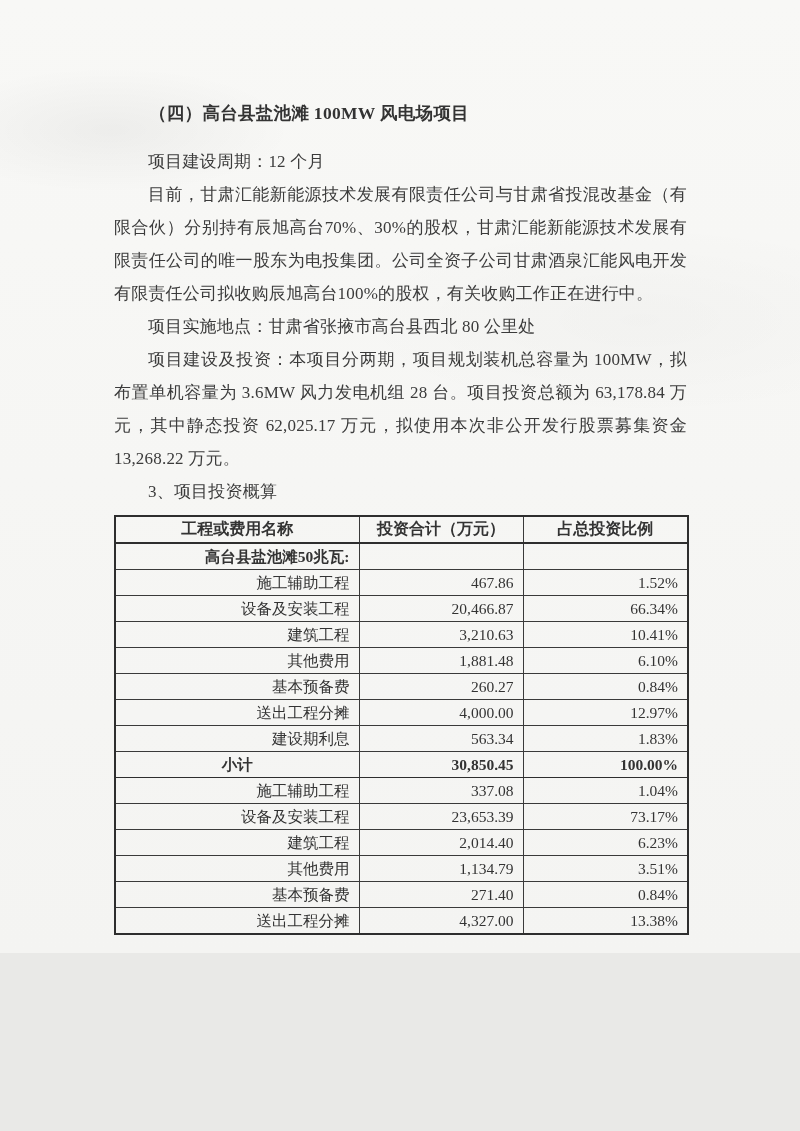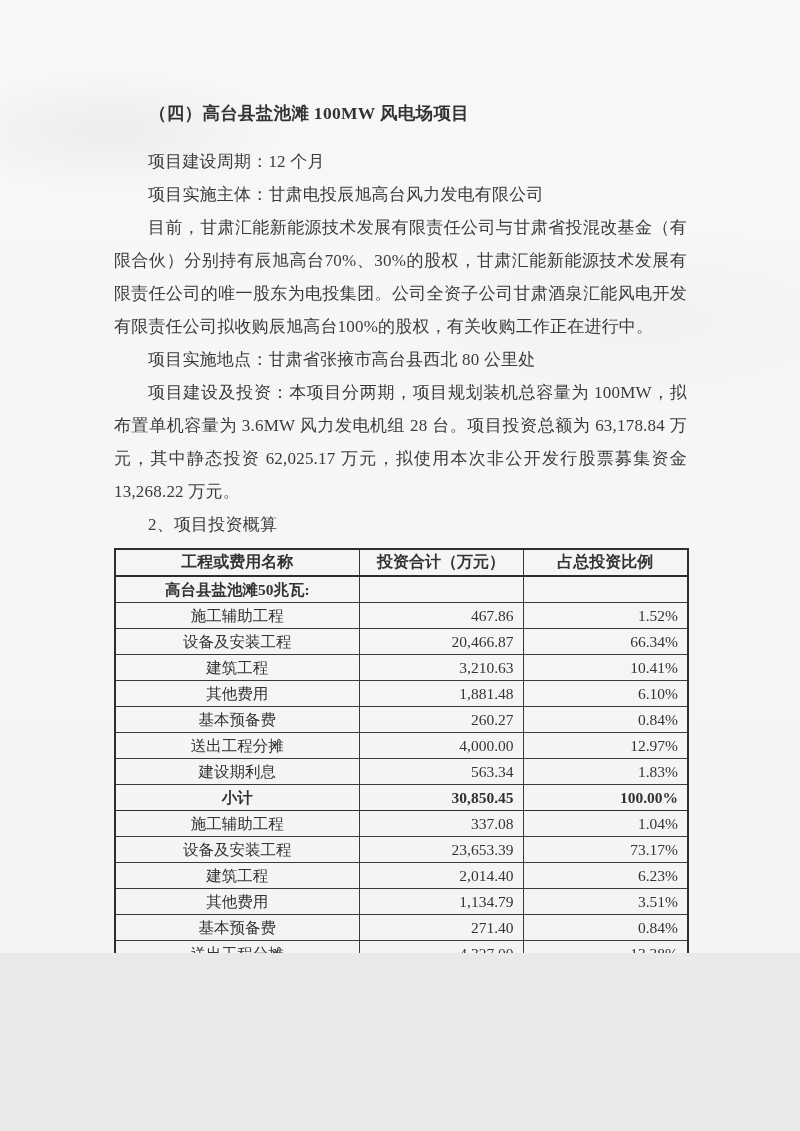--- a/index.html
+++ b/index.html
@@ -65,21 +65,21 @@
   table.invest col.c1 { width: 244px; }
   table.invest col.c2 { width: 164px; }
   table.invest col.c3 { width: 165px; }
   table.invest thead th {
     font-weight: bold;
     text-align: center;
     font-size: 16px;
     border-bottom: 2px solid #2e2e2e;
     margin-left: 8px;
   }
-  table.invest td.name { text-align: center; }
+  table.invest td.name { text-align: right; }
   table.invest td.num  { text-align: right; padding-left: 48px; }
   tr.section td { font-weight: bold; }
   tr.subtotal td { font-weight: bold; border-top: 1.5px solid #2e2e2e; border-bottom: 1.5px solid #2e2e2e; }
   tr.subtotal td.name { text-align: center; }
   .page-number {
     position: absolute;
     top: 1038px;
     left: 0;
     width: 800px;
     text-align: center;
@@ -90,25 +90,24 @@
 </style>
 </head>
 <body>
 
 <div class="page">
   <div class="content">
 
     <div class="doc-title">（四）高台县盐池滩 100MW 风电场项目</div>
 
     <p class="para">项目建设周期：12 个月</p>
-    <p class="para">项目实施主体：甘肃电投辰旭高台风力发电有限公司</p>
     <p class="para">目前，甘肃汇能新能源技术发展有限责任公司与甘肃省投混改基金（有限合伙）分别持有辰旭高台70%、30%的股权，甘肃汇能新能源技术发展有限责任公司的唯一股东为电投集团。公司全资子公司甘肃酒泉汇能风电开发有限责任公司拟收购辰旭高台100%的股权，有关收购工作正在进行中。</p>
     <p class="para">项目实施地点：甘肃省张掖市高台县西北 80 公里处</p>
     <p class="para">项目建设及投资：本项目分两期，项目规划装机总容量为 100MW，拟布置单机容量为 3.6MW 风力发电机组 28 台。项目投资总额为 63,178.84 万元，其中静态投资 62,025.17 万元，拟使用本次非公开发行股票募集资金 13,268.22 万元。</p>
-    <p class="para">2、项目投资概算</p>
+    <p class="para">3、项目投资概算</p>
 
     <table class="invest">
       <colgroup>
           <col class="c1">
           <col class="c2">
           <col class="c3">
         </colgroup>
       <thead>
         <tr>
           <th>工程或费用名称</th>

